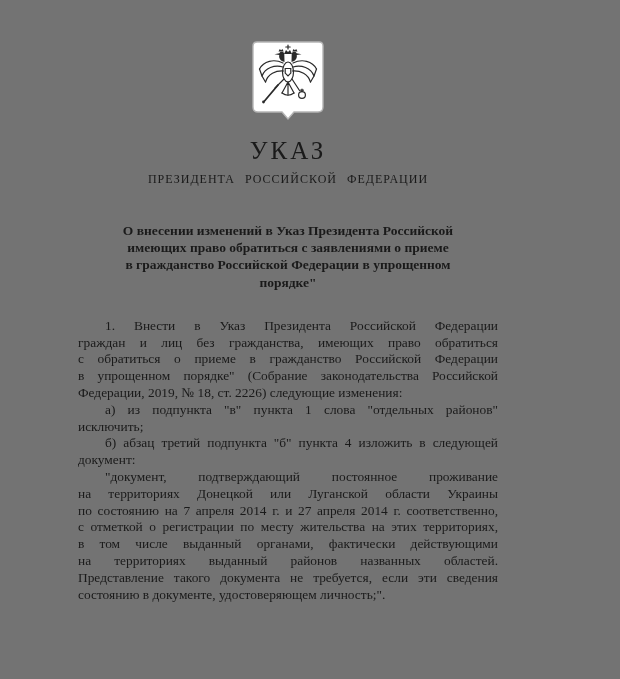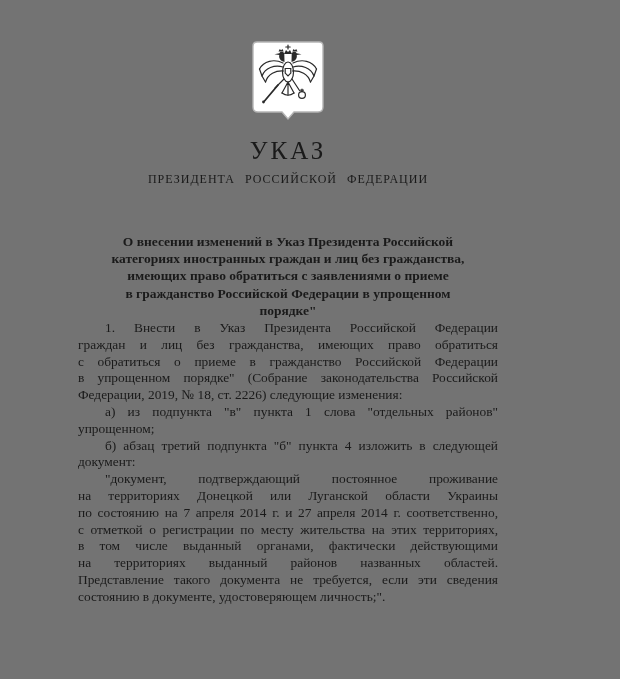--- a/index.html
+++ b/index.html
@@ -12,24 +12,24 @@
   .emblem-wrap { width:72px; height:84px; margin:41px auto 0 auto; }
   .doc-title {
     margin-top:12px; text-align:center; font-size:25px; letter-spacing:3px;
     line-height:28px; white-space:nowrap;
   }
   .doc-subtitle {
     margin-top:5px; text-align:center; font-size:12px; letter-spacing:1px;
     word-spacing:6px; line-height:19px; white-space:nowrap;
   }
   .heading {
-    margin-top:44px; font-weight:bold; font-size:13.5px; line-height:17.2px;
+    margin-top:33px; font-weight:bold; font-size:13.5px; line-height:17.2px;
     text-align:center;
   }
-  .body-text { margin-top:1px; font-size:13.4px; line-height:16.8px; }
+  .body-text { margin-top:27px; font-size:13.4px; line-height:16.8px; }
   .para { margin:0; }
   .line { text-align:justify; text-align-last:justify; text-justify:inter-word; }
   .line.end { text-align:left; text-align-last:left; }
   .line.indent { text-indent:27px; }
 </style>
 </head>
 <body>
 
 <div class="page">
   <div class="column">
@@ -73,37 +73,36 @@
           <path d="M50 50.6 v-2.6 M48.6 49.2 h2.8"></path>
         </g>
       </svg>
     </div>
 
     <div class="doc-title">УКАЗ</div>
     <div class="doc-subtitle">ПРЕЗИДЕНТА РОССИЙСКОЙ ФЕДЕРАЦИИ</div>
 
     <div class="heading">
       <div>О внесении изменений в Указ Президента Российской</div>
-      <div>категориях иностранных граждан и лиц без гражданства,</div>
       <div>имеющих право обратиться с заявлениями о приеме</div>
       <div>в гражданство Российской Федерации в упрощенном</div>
       <div>порядке"</div>
     </div>
 
     <div class="body-text">
       <div class="para">
         <div class="line indent">1. Внести в Указ Президента Российской Федерации</div>
         <div class="line">граждан и лиц без гражданства, имеющих право обратиться</div>
         <div class="line">с обратиться о приеме в гражданство Российской Федерации</div>
         <div class="line">в упрощенном порядке" (Собрание законодательства Российской</div>
         <div class="line end">Федерации, 2019, № 18, ст. 2226) следующие изменения:</div>
       </div>
       <div class="para">
         <div class="line indent">а) из подпункта "в" пункта 1 слова "отдельных районов"</div>
-        <div class="line end">упрощенном;</div>
+        <div class="line end">исключить;</div>
       </div>
       <div class="para">
         <div class="line indent">б) абзац третий подпункта "б" пункта 4 изложить в следующей</div>
         <div class="line end">документ:</div>
       </div>
       <div class="para">
         <div class="line indent">"документ, подтверждающий постоянное проживание</div>
         <div class="line">на территориях Донецкой или Луганской области Украины</div>
         <div class="line">по состоянию на 7 апреля 2014 г. и 27 апреля 2014 г. соответственно,</div>
         <div class="line">с отметкой о регистрации по месту жительства на этих территориях,</div>

